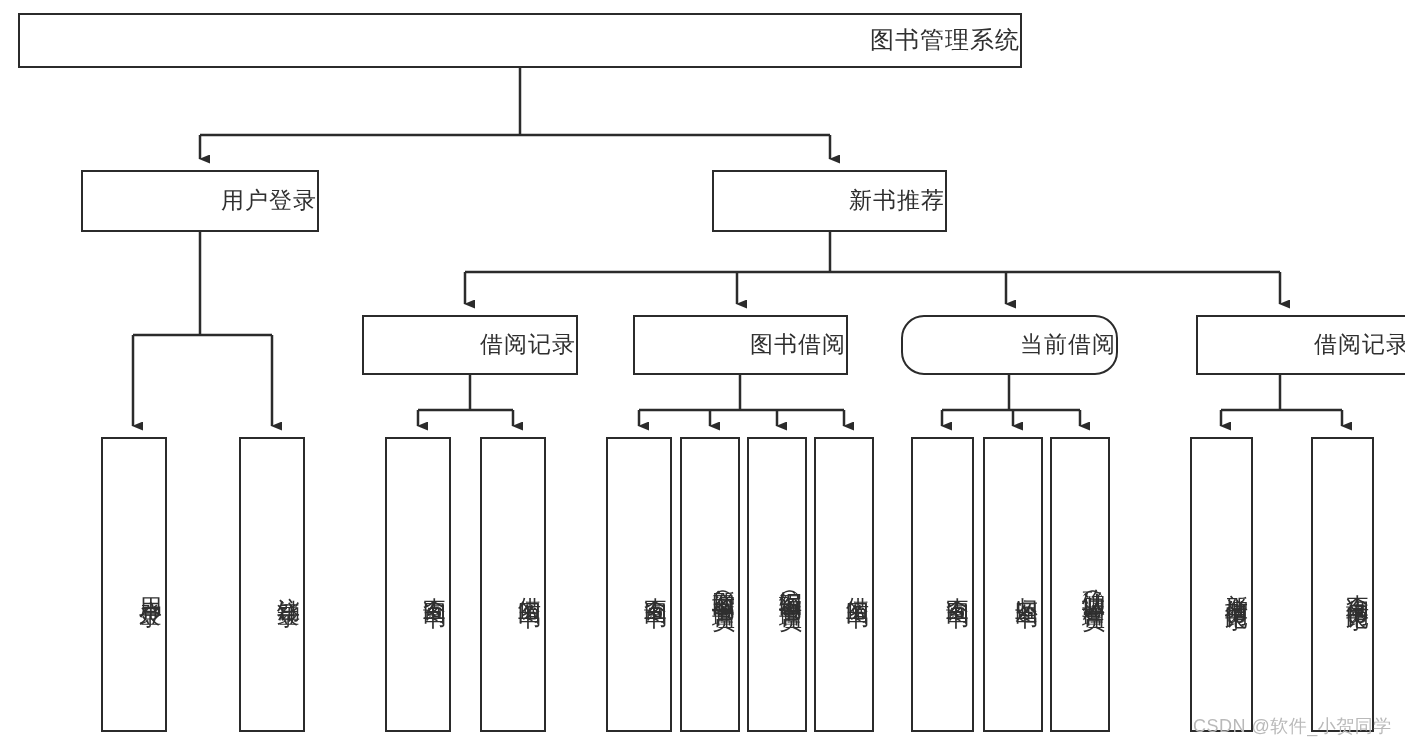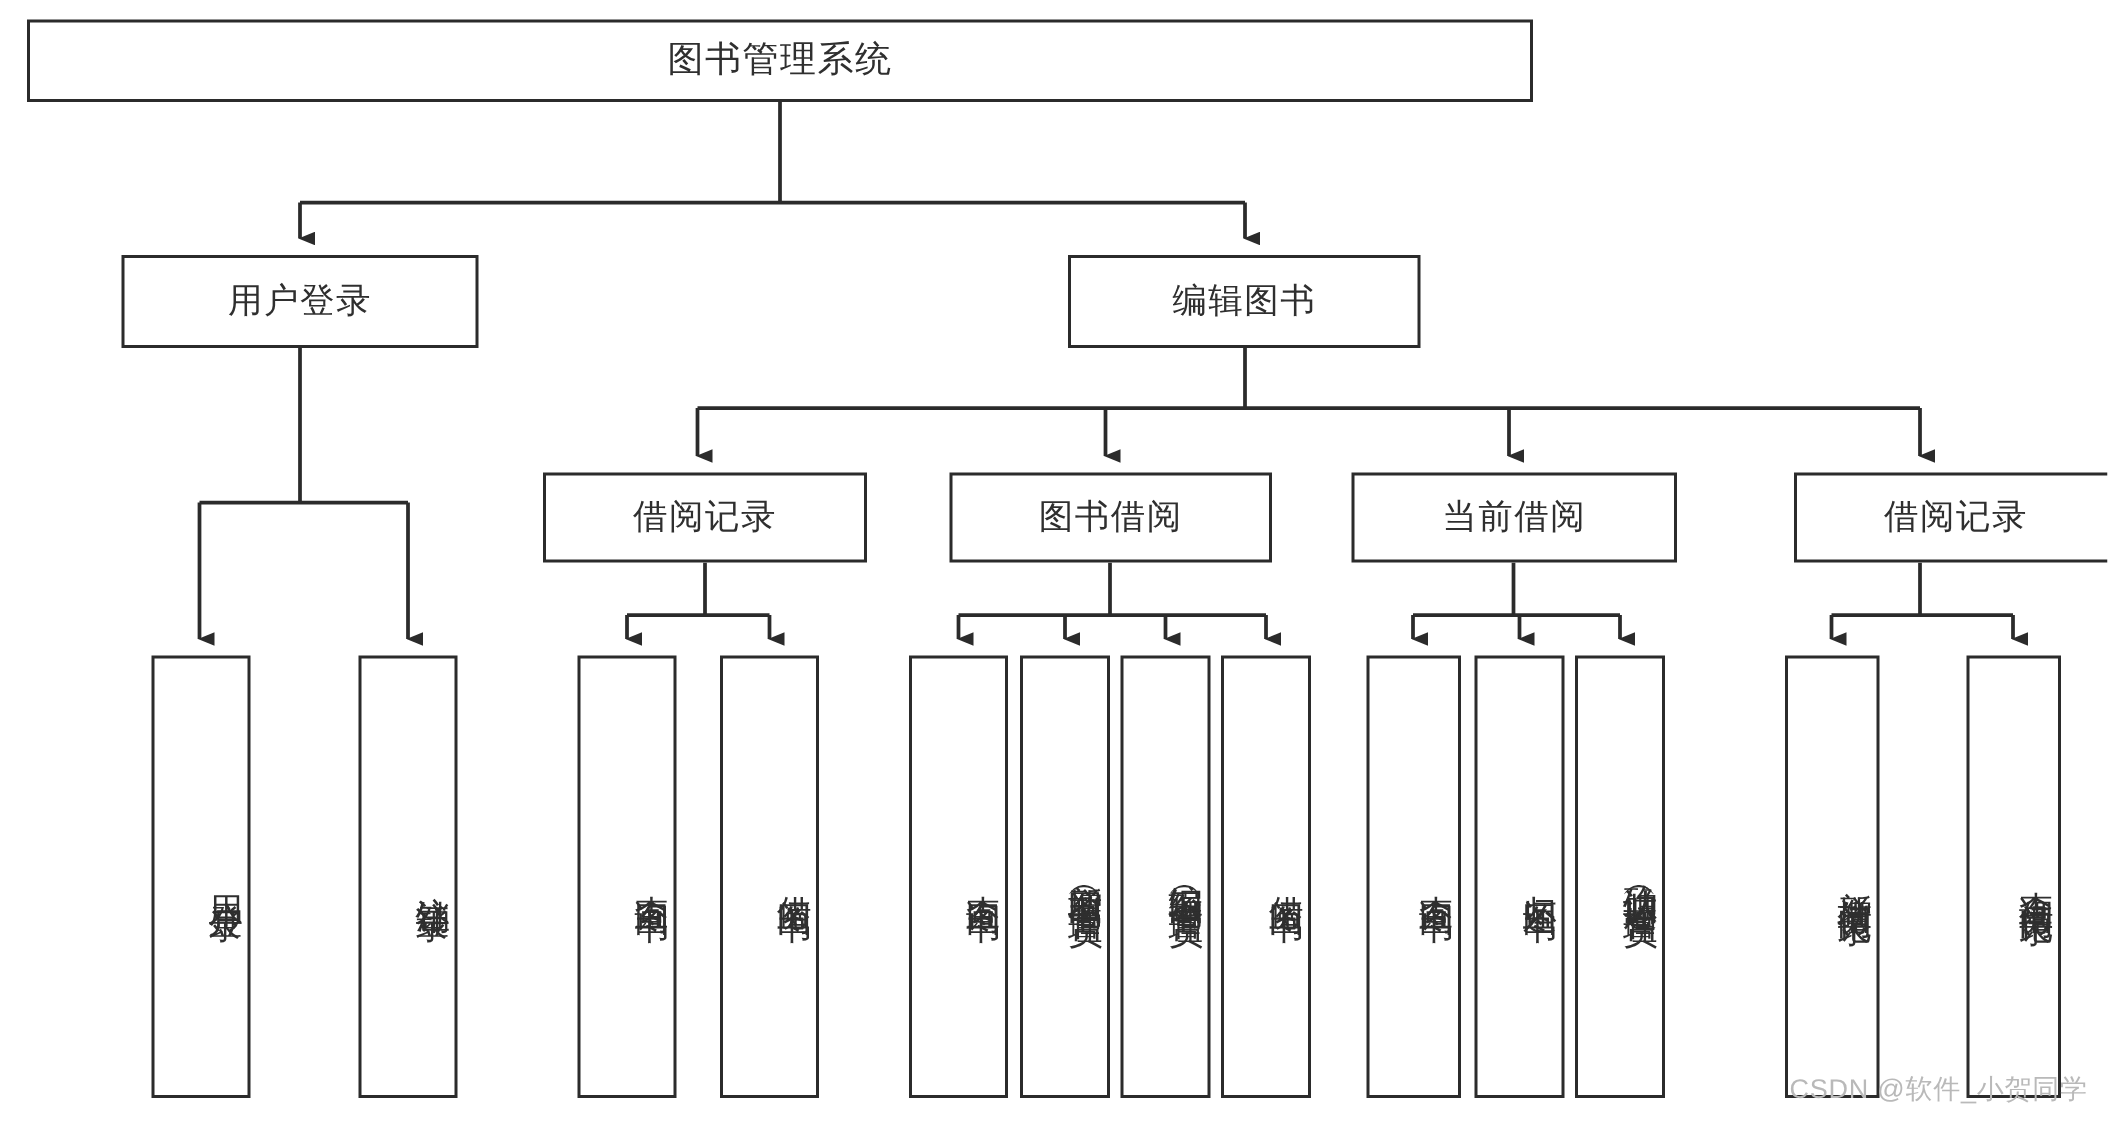--- a/index.html
+++ b/index.html
@@ -25,21 +25,21 @@
     height: 747px;
     pointer-events: none;
   }
   .node {
     position: absolute;
     box-sizing: border-box;
     border: 2.5px solid #2b2b2b;
     background: #ffffff;
     display: flex;
     align-items: center;
-    justify-content: center;
+    justify-content: flex-end;
     color: #2f2f2f;
     z-index: 2;
   }
   .node-h {
     font-size: 23px;
     letter-spacing: 1px;
     line-height: 1.2;
     white-space: nowrap;
   }
   .node-root {
@@ -128,30 +128,30 @@
   </svg>
 
   <div class="node node-h node-root" id="n-root" style="left: 18px; top: 13px; width: 1004px; height: 55px;">
       <span>图书管理系统</span>
     </div>
 
   <div class="node node-h" id="n-l2-0" style="left: 81px; top: 170px; width: 238px; height: 62px;">
       <span>用户登录</span>
     </div>
   <div class="node node-h" id="n-l2-1" style="left: 712px; top: 170px; width: 235px; height: 62px;">
-      <span>编辑图书</span>
+      <span>新书推荐</span>
     </div>
 
   <div class="node node-h" id="n-l3-0" style="left: 362px; top: 315px; width: 216px; height: 60px;">
       <span>借阅记录</span>
     </div>
   <div class="node node-h" id="n-l3-1" style="left: 633px; top: 315px; width: 215px; height: 60px;">
       <span>图书借阅</span>
     </div>
-  <div class="node node-h" id="n-l3-2" style="left: 901px; top: 315px; width: 217px; height: 60px;">
+  <div class="node node-h" id="n-l3-2" style="left: 901px; top: 315px; width: 217px; height: 60px; border-radius: 23px;">
       <span>当前借阅</span>
     </div>
   <div class="node node-h" id="n-l3-3" style="left: 1196px; top: 315px; width: 216px; height: 60px;">
       <span>借阅记录</span>
     </div>
 
   <div class="node node-leaf" id="n-lf-0" style="left: 101px; top: 437px; width: 66px; height: 295px;">
       <span class="vtext">用户登录</span>
     </div>
   <div class="node node-leaf" id="n-lf-1" style="left: 239px; top: 437px; width: 66px; height: 295px;">

